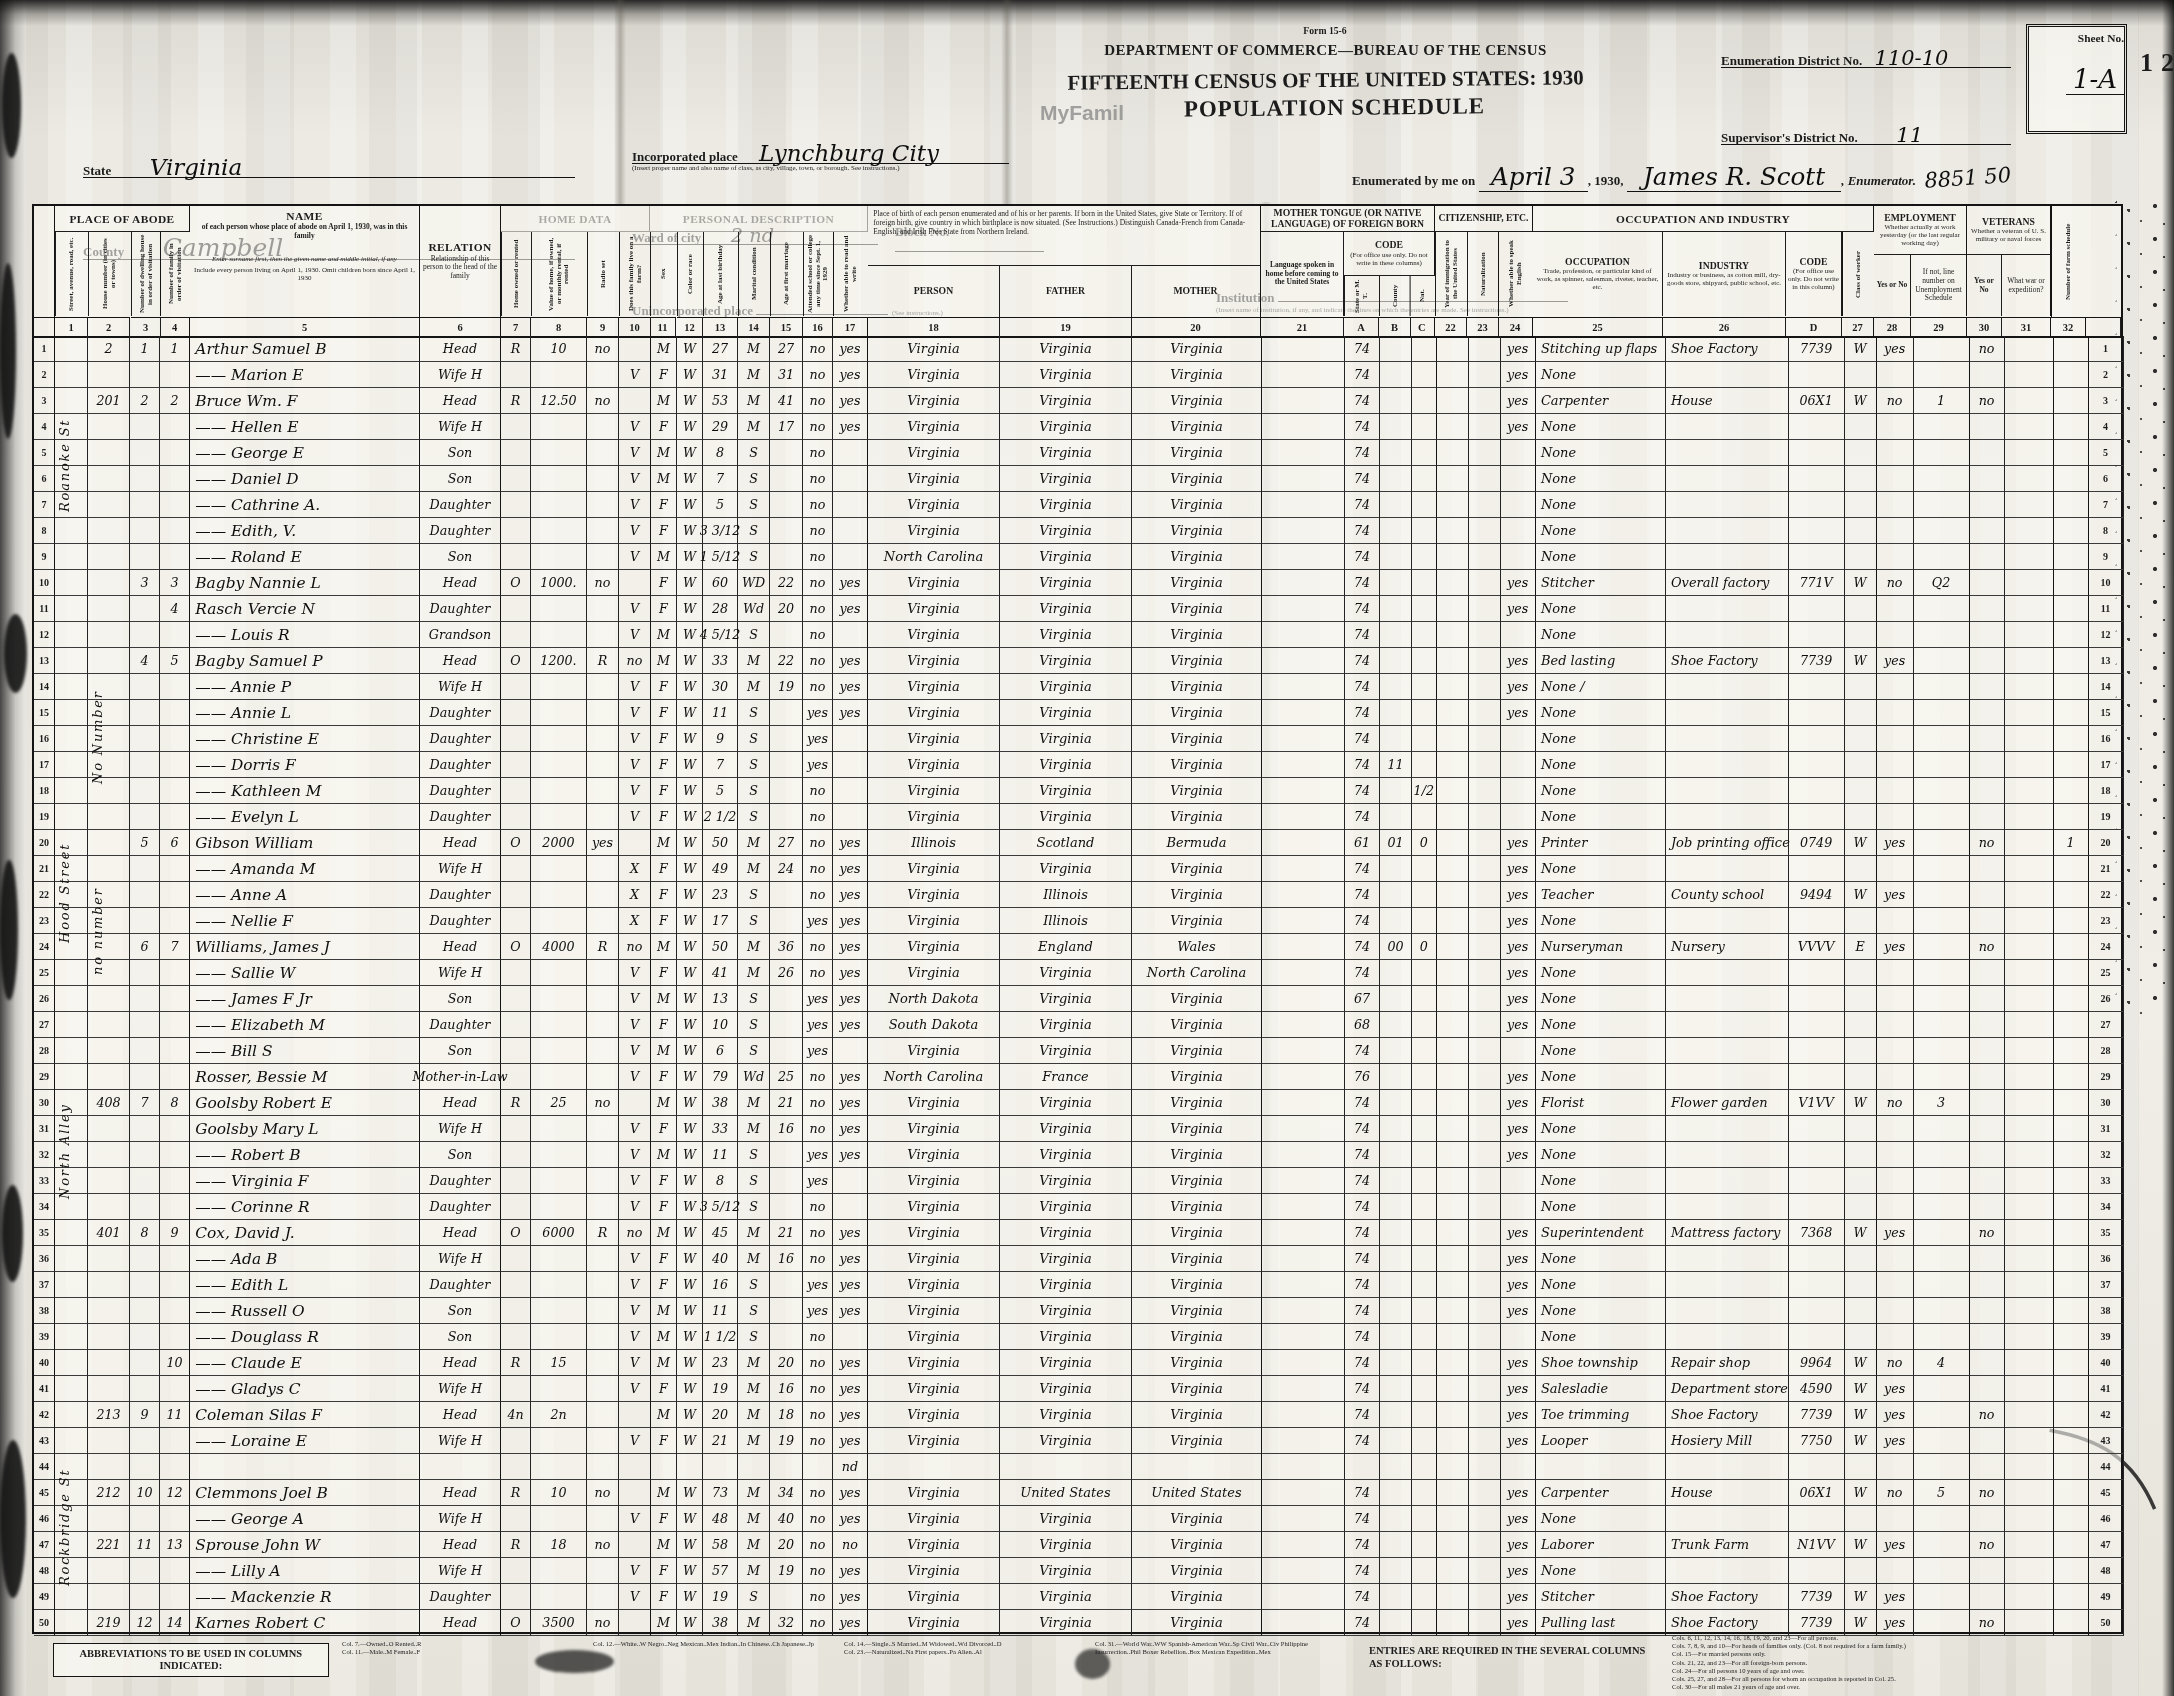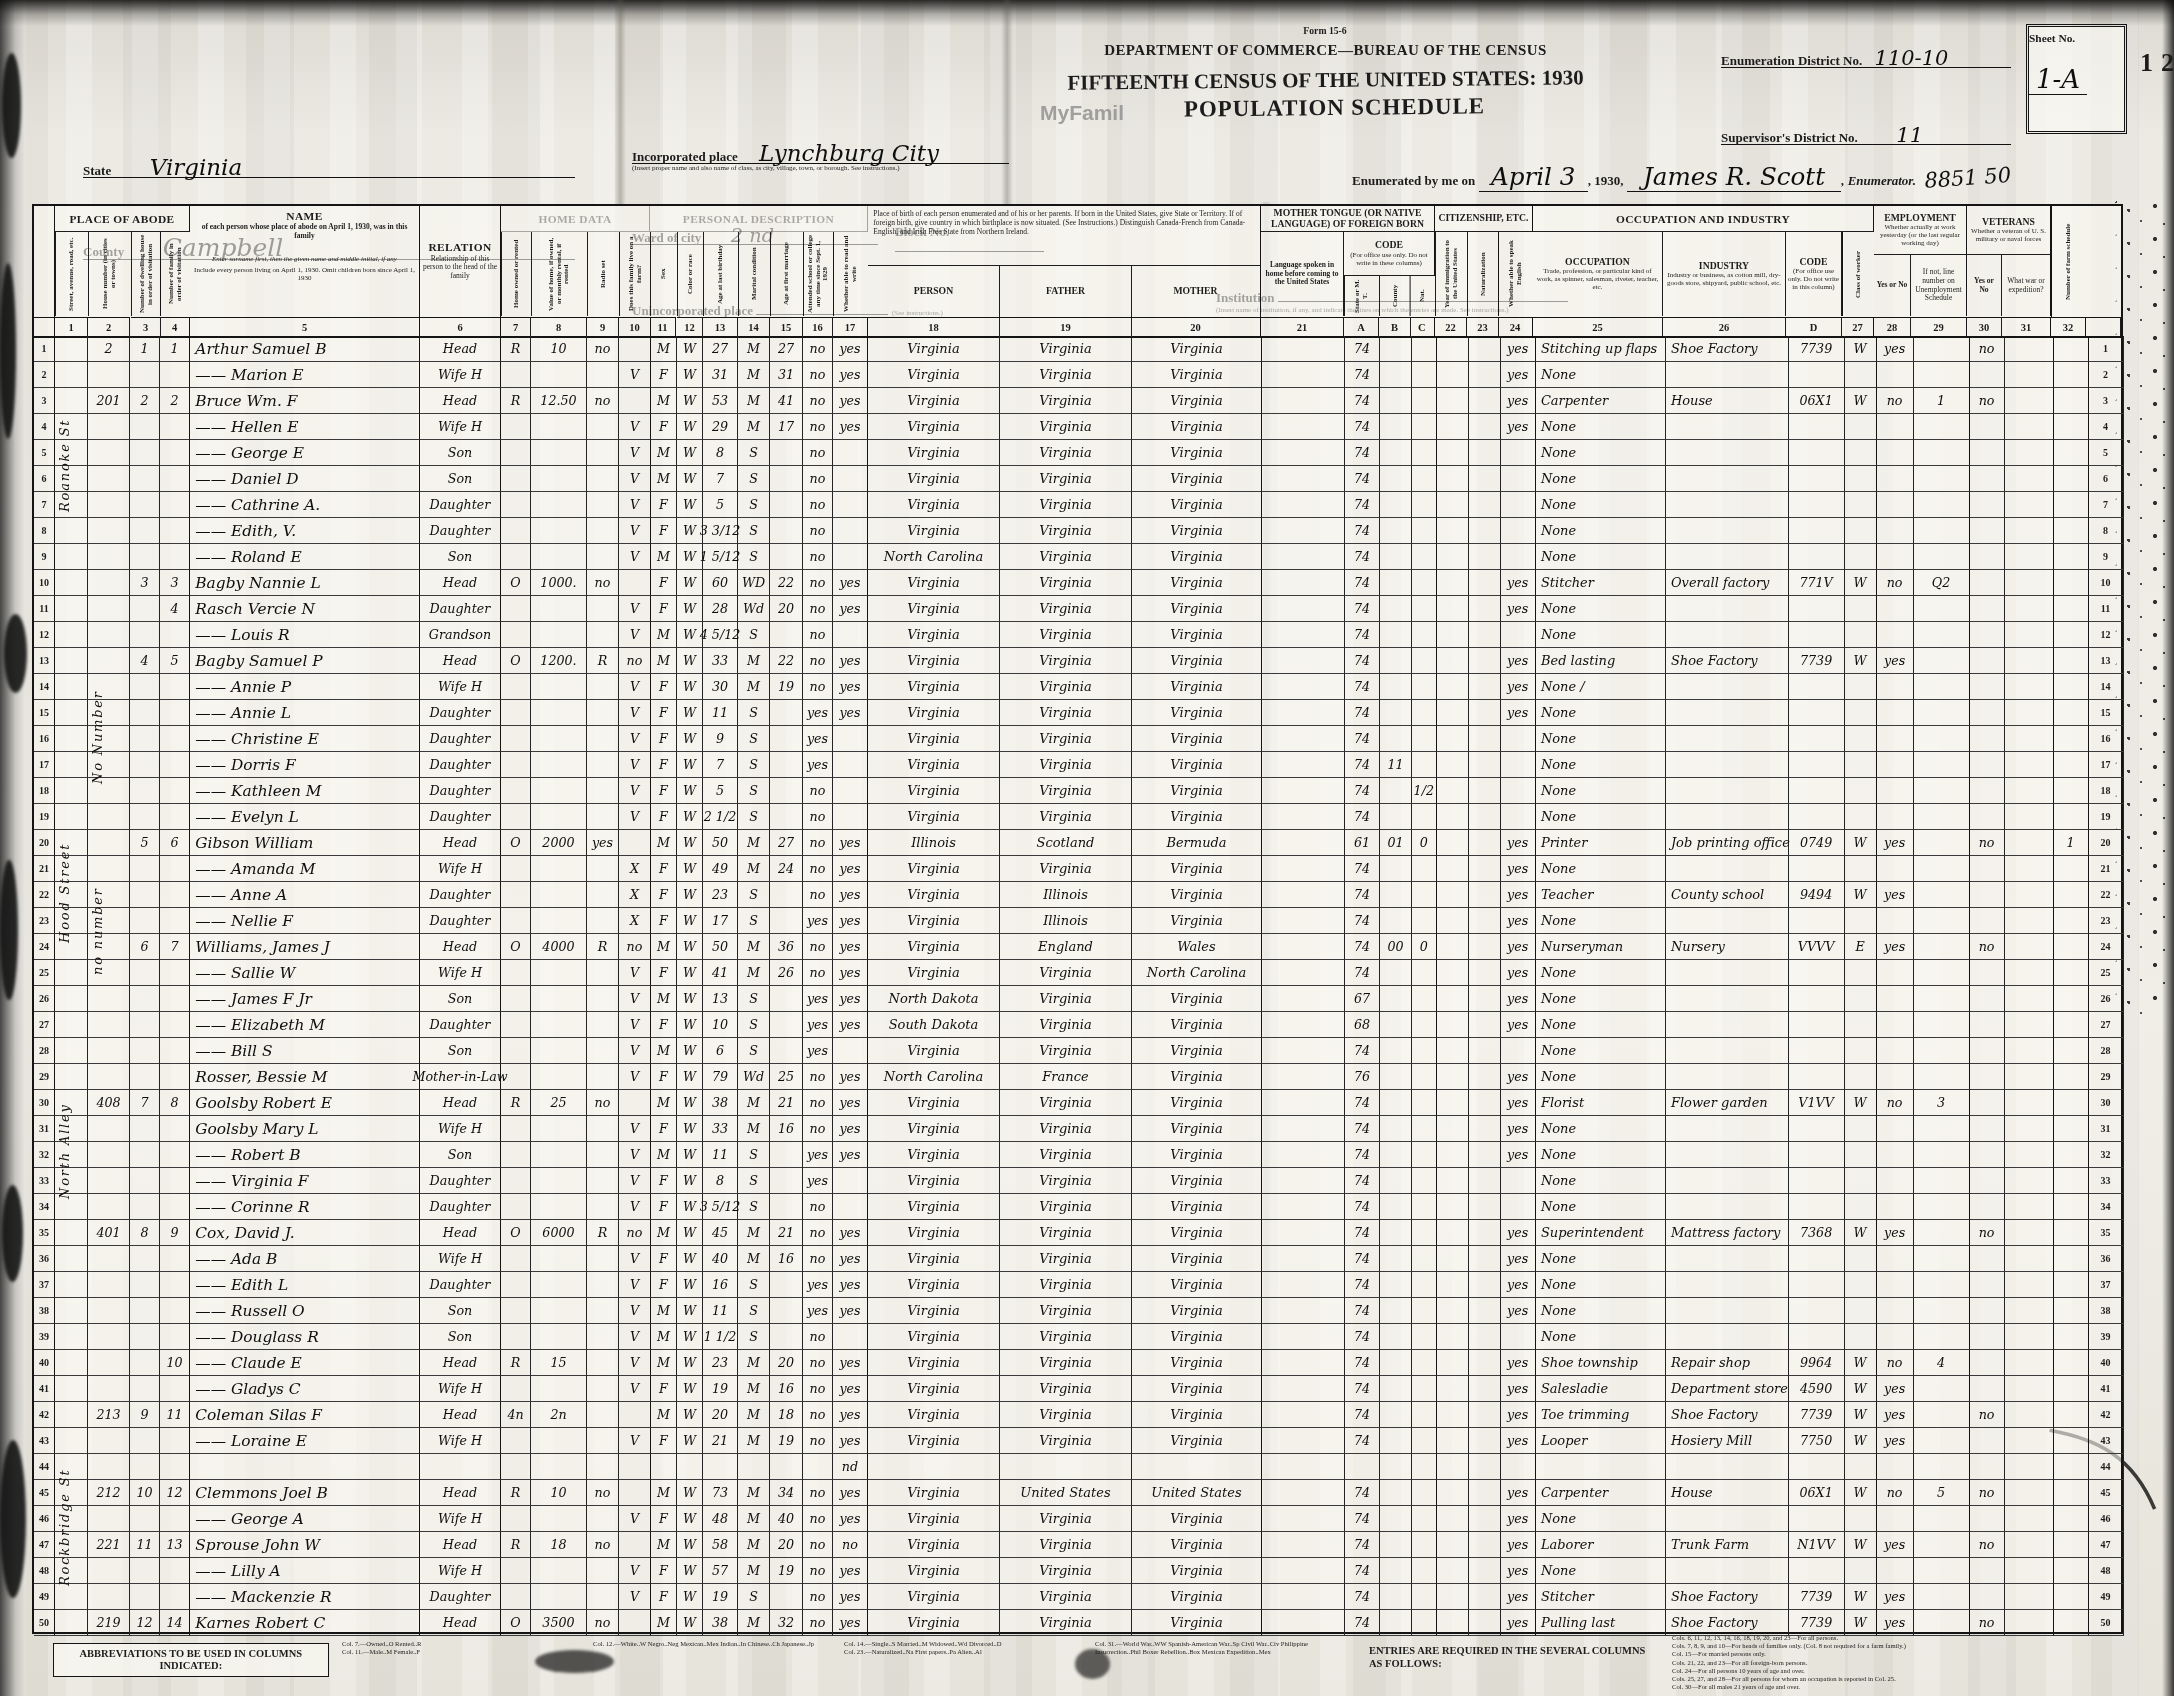--- a/index.html
+++ b/index.html
@@ -128,21 +128,21 @@
   <div class="abs" style="left:1721px;top:46px;width:316px;">
     <span class="lbl pr">Enumeration District No.</span>
     <span class="hw" style="font-size:21px;padding:0 8.8px;">110-10</span>
     <div class="fline" style="margin-top:-3.5px;width:290px;"></div>
   </div>
   <div class="abs" style="left:1721px;top:123px;width:316px;">
     <span class="lbl pr">Supervisor's District No.</span>
     <span class="hw" style="font-size:21px;padding:0 35px;">11</span>
     <div class="fline" style="margin-top:-3.5px;width:290px;"></div>
   </div>
-  <div class="abs" style="left:2028px;top:26px;width:95px;height:104px;border:1.8px solid #141414;outline:0.9px solid #141414;outline-offset:1.8px;background:rgba(250,248,242,.7);text-align:left;">
+  <div class="abs" style="left:2028px;top:26px;width:95px;height:104px;border:1.8px solid #141414;outline:0.9px solid #141414;outline-offset:1.8px;background:rgba(250,248,242,.7);text-align:right;">
     <div class="pr" style="font-size:11.4px;font-weight:bold;margin-top:5.3px;">Sheet No.</div>
     <div class="hw" style="font-size:26px;margin-top:19.3px;border-bottom:1.8px solid #141414;display:inline-block;padding:0 7px;">1-A</div>
   </div>
   <div class="abs pr" style="left:2140px;top:48px;font-size:26px;font-weight:bold;">1</div>
   <div class="abs pr" style="left:2161px;top:48px;font-size:26px;font-weight:bold;">2</div>
 
   <div class="abs" style="left:1352px;top:162px;width:816px;white-space:nowrap;">
     <span class="lbl pr">Enumerated by me on</span>
     <span class="hw" style="font-size:24.6px;padding:0 12.3px;border-bottom:1.4px solid #111;">April 3</span><span class="lbl pr">, 1930,</span>
     <span class="hw" style="font-size:24.6px;padding:0 16px;border-bottom:1.4px solid #111;">James R. Scott</span><span class="lbl pr" style="font-style:italic;">, Enumerator.</span>

